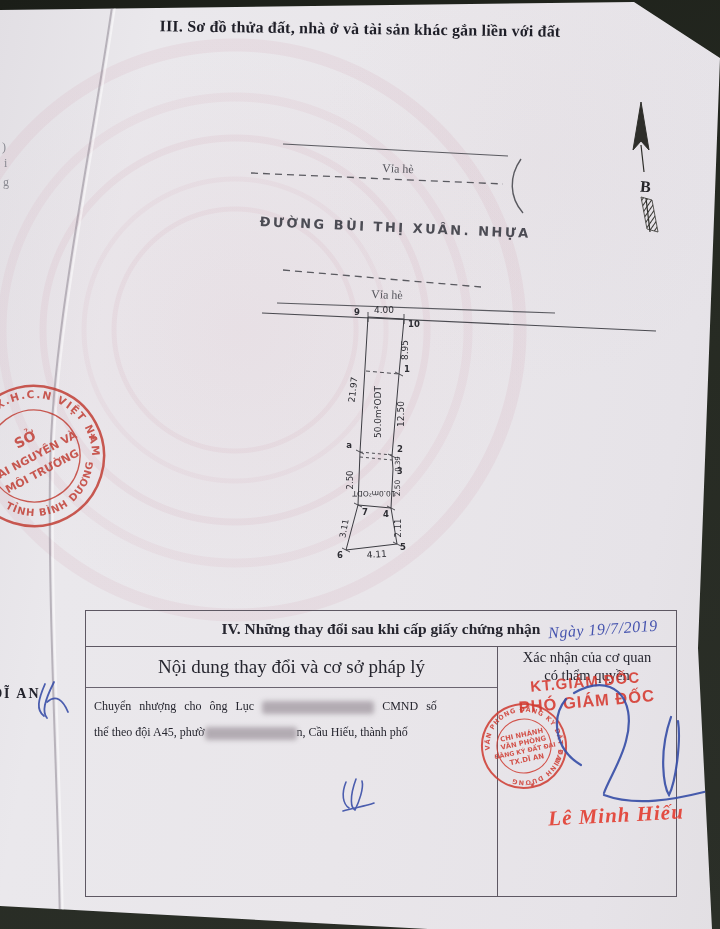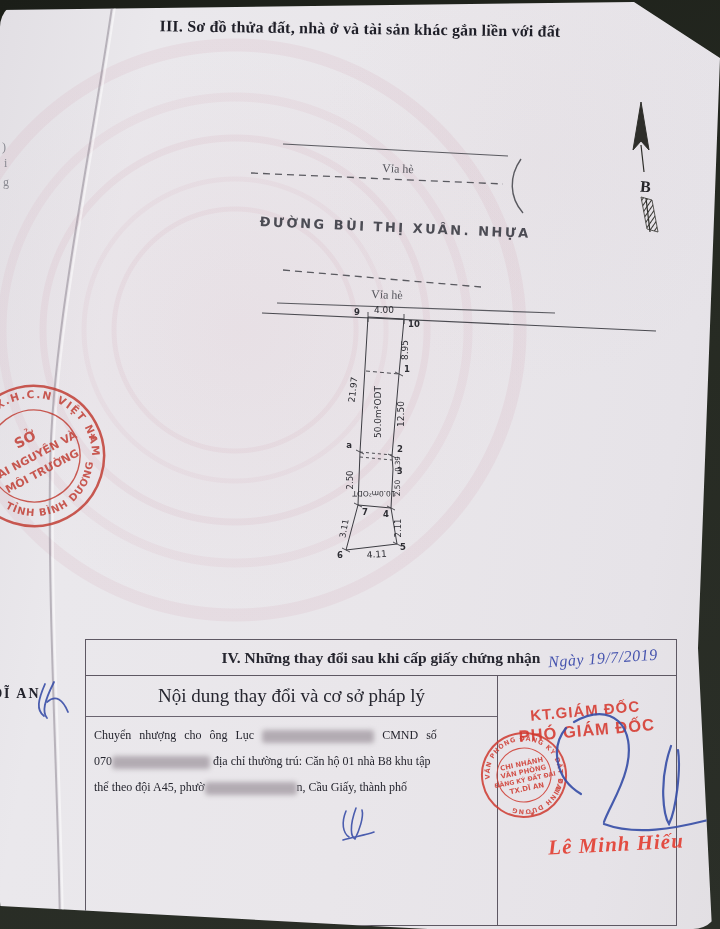--- a/index.html
+++ b/index.html
@@ -1,34 +1,34 @@
 <!DOCTYPE html>
 <html><head>
 <meta charset="utf-8">
 <style>
   html,body{margin:0;padding:0;background:#151713;}
   .photo{position:relative;width:720px;height:929px;overflow:hidden;
          background:linear-gradient(160deg,#1b1e18 0%,#262a22 40%,#2b2f28 100%);
          font-family:"Liberation Serif", serif;}
   .paper{position:absolute;inset:0;
          background:linear-gradient(100deg,#e2dfe4 0%,#eae8ec 18%,#e9e6ea 55%,#e6e3e8 85%,#e2dfe3 100%);
-         clip-path:polygon(0px 10px,634px 2px,720px 58px,698px 648px,712px 929px,428px 929px,0px 906px);border-radius:27px;}
+         clip-path:polygon(0px 10px,634px 2px,720px 58px,698px 648px,712px 929px,428px 929px,0px 906px);}
   .watermark{position:absolute;inset:0;pointer-events:none;
     background:
       radial-gradient(circle at 235px 330px, rgba(210,165,180,.00) 0 118px, rgba(210,165,180,.15) 119px 123px, rgba(210,165,180,0) 124px 148px, rgba(210,165,180,.12) 149px 153px, rgba(210,165,180,0) 154px 188px, rgba(210,165,180,.16) 189px 195px, rgba(210,165,180,0) 196px 228px, rgba(210,165,180,.14) 229px 237px, rgba(210,165,180,0) 238px 278px, rgba(210,165,180,.17) 279px 291px, rgba(210,165,180,0) 292px),
       radial-gradient(420px 420px at 240px 330px, rgba(216,172,186,.12), rgba(216,172,186,0) 70%),
       radial-gradient(300px 300px at 540px 160px, rgba(205,185,195,.08), rgba(205,185,195,0) 75%);}
   .s3-title{position:absolute;left:90px;top:20px;width:540px;text-align:center;
             font-size:16px;font-weight:bold;color:#1f1f28;transform:rotate(0.8deg);letter-spacing:.2px;}
   .edge-frag{position:absolute;color:#8a8a92;font-size:12px;line-height:12px;}
   .edge-dian{position:absolute;left:-8px;top:686px;font-weight:bold;font-size:14px;
              letter-spacing:2px;color:#23232c;}
   
   .changes-table{position:absolute;left:85px;top:610px;width:590px;height:285px;
-                 border:1px solid #5e5863;color:#26262f;margin-top:29px;}
+                 border:1px solid #5e5863;color:#26262f;}
   .t-title{position:absolute;top:0;left:0;right:0;height:35px;line-height:35px;text-align:center;
            font-weight:bold;font-size:15.5px;border-bottom:1px solid #5e5863;}
   .t-div{position:absolute;left:411px;top:35px;bottom:0;width:1px;background:#5e5863;}
   .t-hline{position:absolute;top:76px;left:0;width:411px;height:1px;background:#6a6470;}
   .t-h-left{position:absolute;top:35px;left:0;width:411px;height:41px;display:flex;
             align-items:center;justify-content:center;font-size:19px;}
   .t-h-right{position:absolute;top:37px;left:412px;width:178px;text-align:center;
              font-size:14.5px;line-height:18px;}
   .date-hand{position:absolute;top:8px;left:462px;width:150px;color:#4553ae;font-size:16px;
              font-style:italic;transform:rotate(-4deg);letter-spacing:.5px;white-space:nowrap;}
@@ -173,26 +173,29 @@
       </g>
     </svg>
 
     <div class="edge-dian">ĐĨ AN</div>
 
     <div class="changes-table">
       <div class="t-title">IV. Những thay đổi sau khi cấp giấy chứng nhận</div>
       <div class="t-div"></div>
       <div class="t-hline"></div>
       <div class="t-h-left">Nội dung thay đổi và cơ sở pháp lý</div>
+      <div class="t-h-right">
+        <div>Xác nhận của cơ quan</div>
+        <div>có thẩm quyền</div>
+      </div>
       <div class="date-hand">Ngày 19/7/2019</div>
 
       <div class="entry">
           <div class="entry-line"><span>Chuyển nhượng cho ông Lục </span><span class="redact" style="width: 112px;"></span><span> CMND số</span></div>
-          <div class="entry-line"><span>070</span><span class="redact" style="width: 98px;"></span><span> địa chỉ thường trú: Căn hộ 01 nhà B8 khu tập</span></div>
-          <div class="entry-line"><span>thể theo đội A45, phườ</span><span class="redact" style="width: 92px;"></span><span>n, Cầu Giấy, thành phố</span></div>
+          <div class="entry-line"><span>thể theo đội A45, phườ</span><span class="redact" style="width: 92px;"></span><span>n, Cầu Hiếu, thành phố</span></div>
         </div>
 
       <svg width="40" height="38" style="position:absolute;left:252px;top:165px;overflow:visible;">
         <g stroke="#3a4fa8" stroke-width="1.6" fill="none" stroke-linecap="round" opacity=".9">
           <path d="M8,6 C3,18 5,28 11,32"></path>
           <path d="M18,3 C11,22 13,32 17,34 C21,26 26,12 24,5"></path>
           <path d="M5,35 C15,32 28,30 36,27"></path>
         </g>
       </svg>
 

